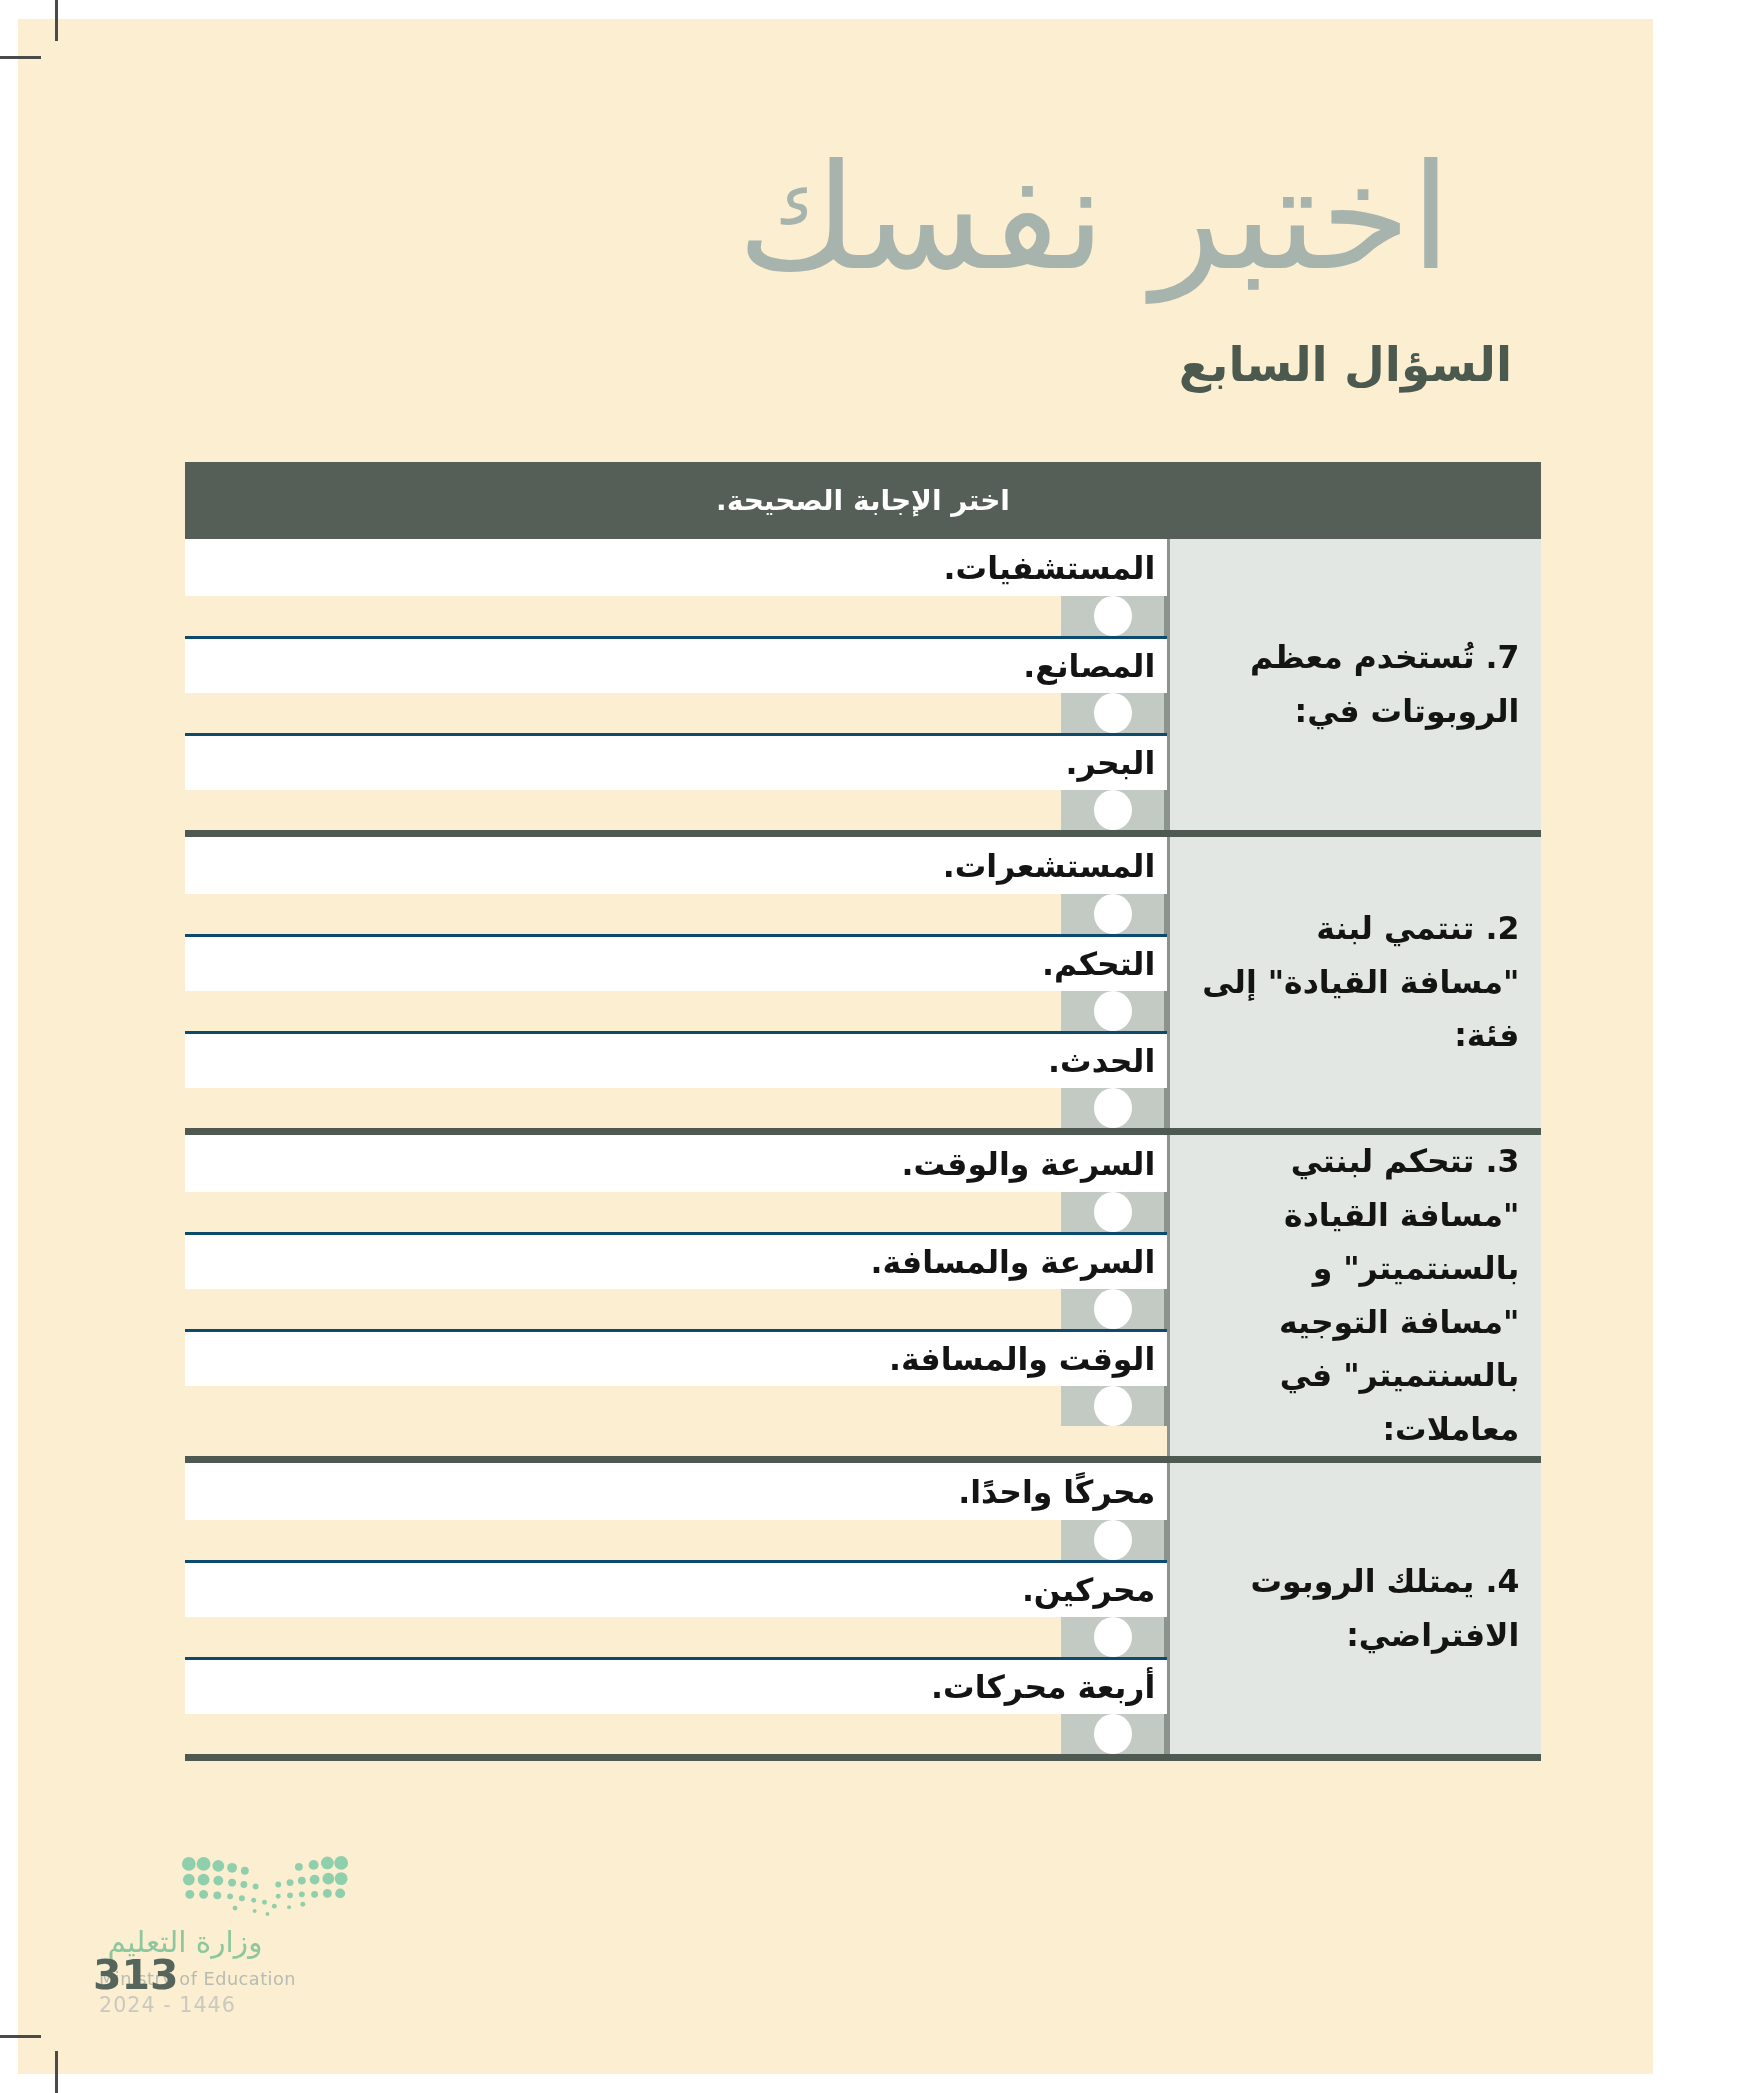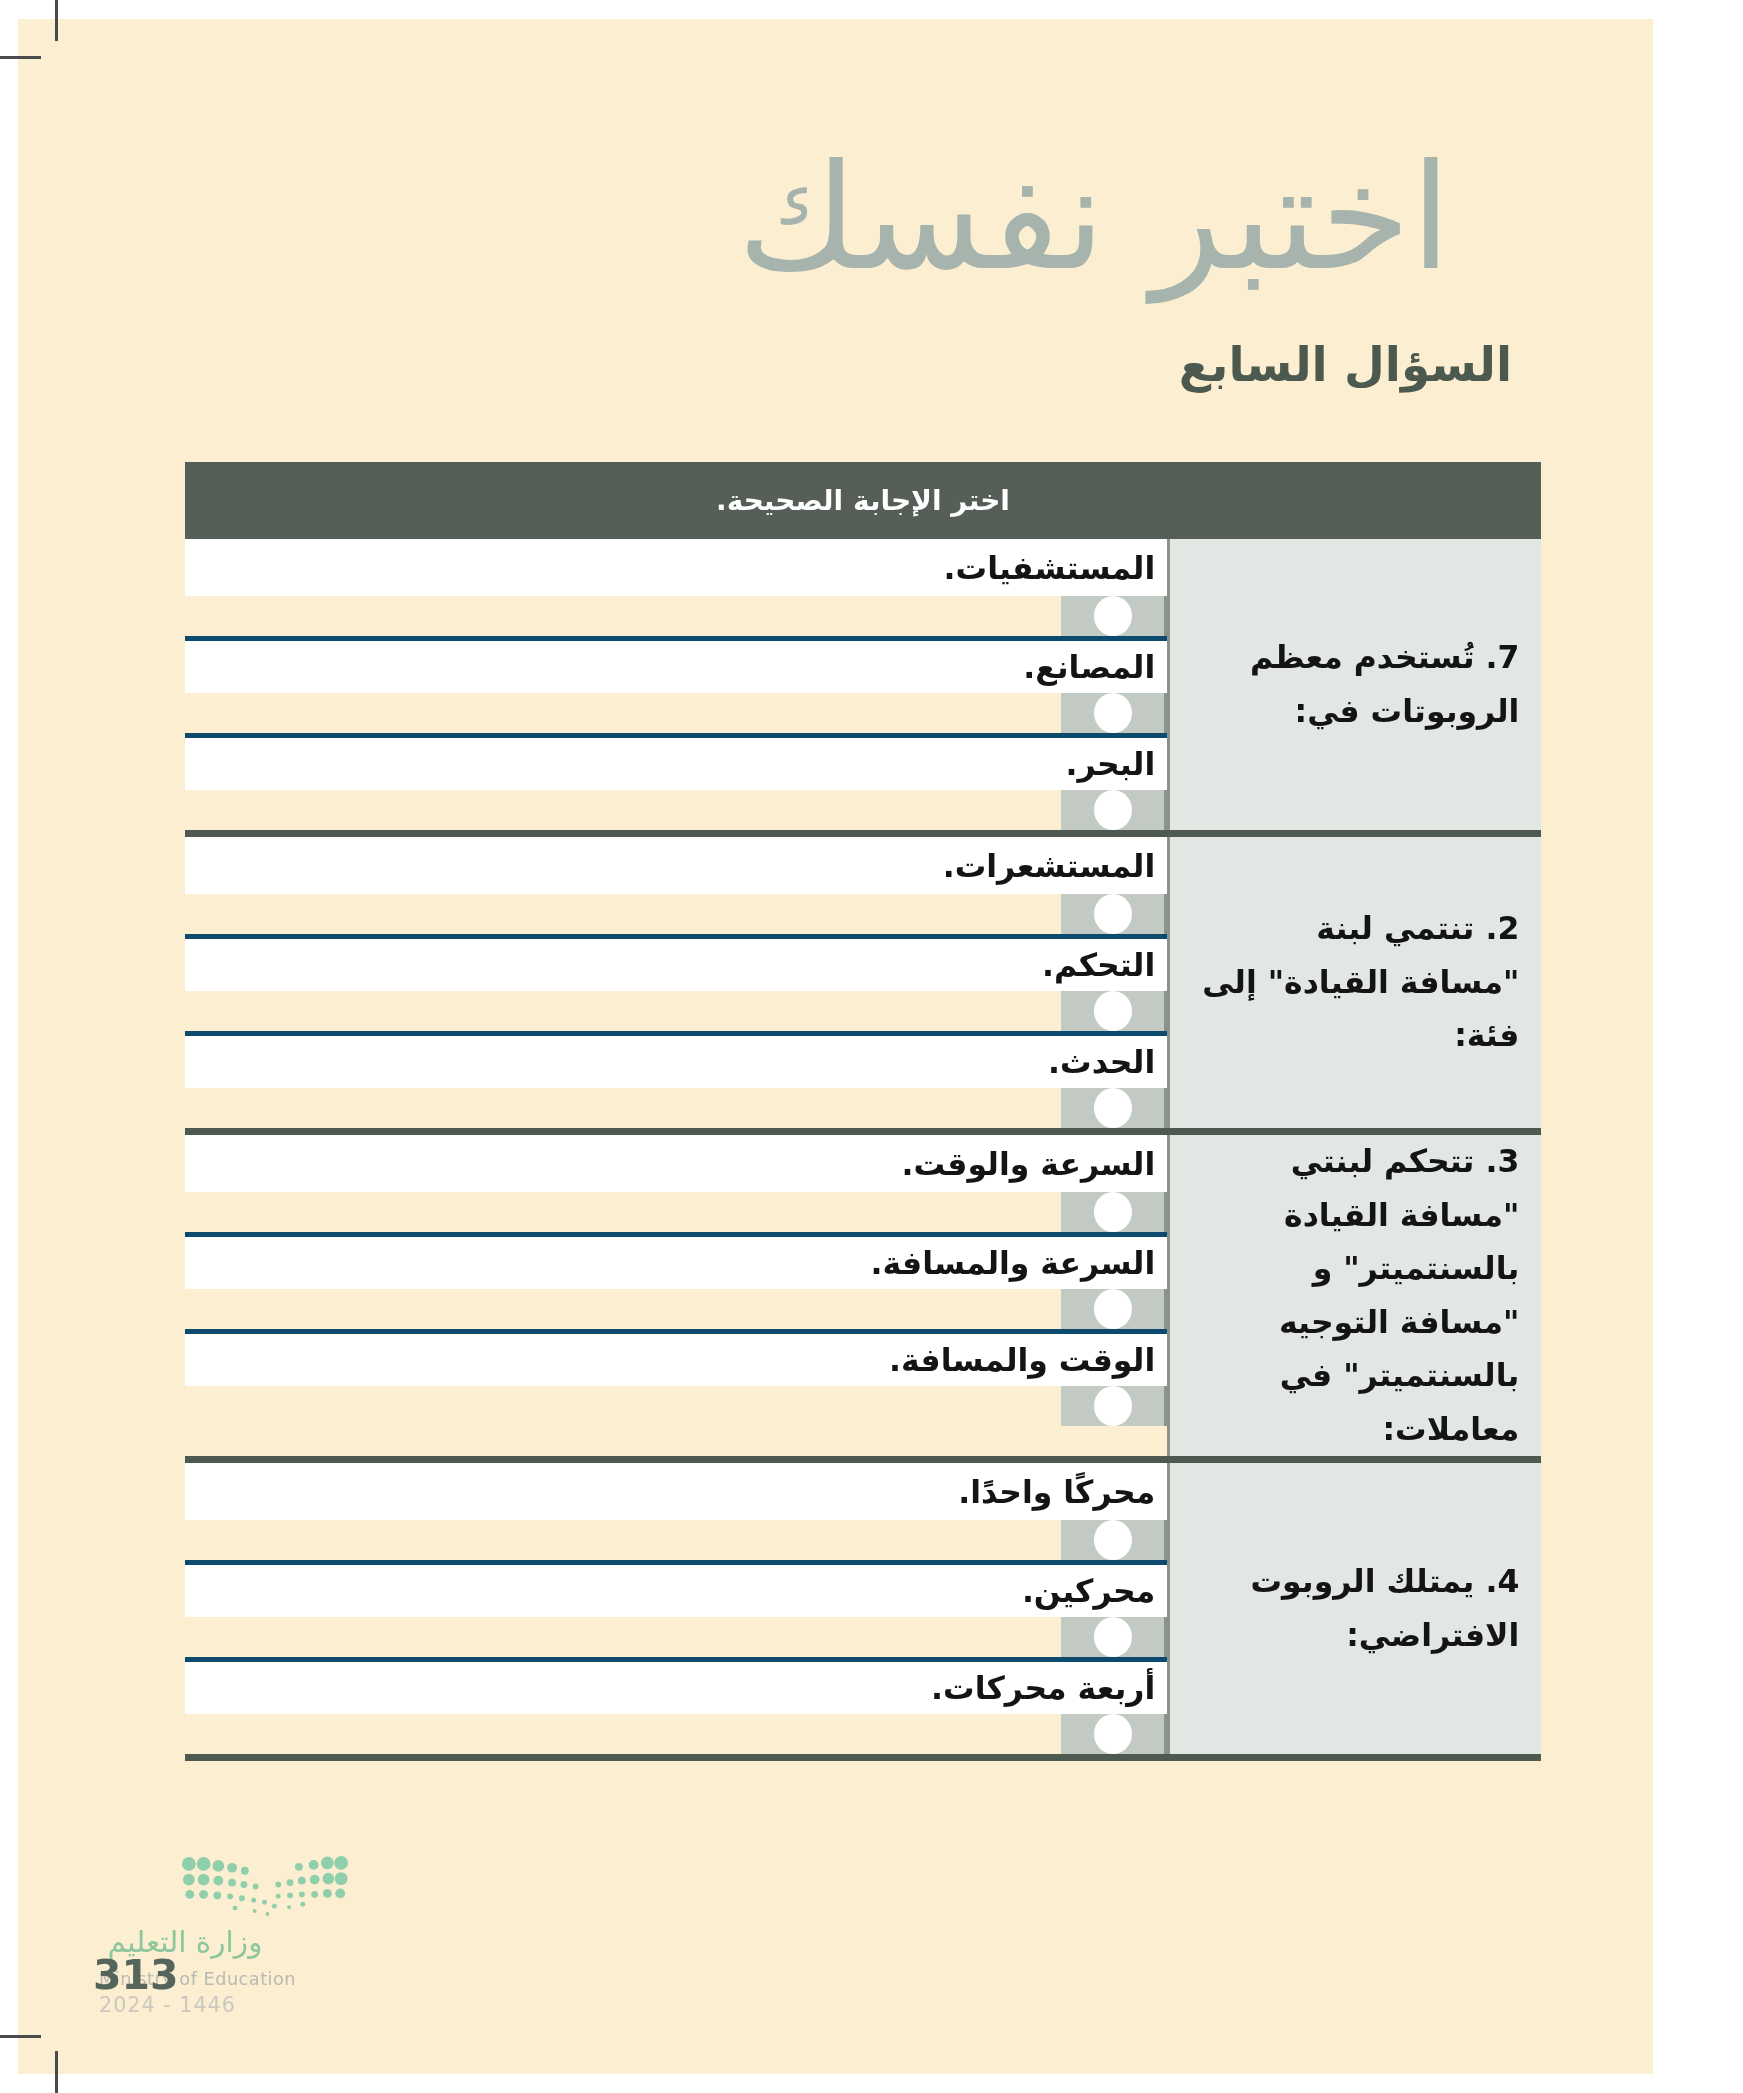--- a/index.html
+++ b/index.html
@@ -54,21 +54,21 @@
   .qcell {
     width:374px; background:#E3E7E3;
     border-inline-end:3px solid #8A938C;
     display:flex; align-items:center;
     padding:0 21.7px;
     font-size:31.5px; font-weight:bold; color:#141414;
     text-align:right; line-height:1.7;
   }
   .opts { flex:1; display:flex; flex-direction:column; }
   .orow { display:flex; height:97px;flex-direction:column; }
-  .orow + .orow { border-top:5px solid #0c4a6e; }
+  .orow + .orow { border-top:3px solid #0c4a6e; }
   .ocell {
     flex:1; background:#ffffff;
     display:flex; align-items:center;
     padding-inline-start:11.8px;
     font-size:31.5px; font-weight:bold; color:#141414;
   }
   .rcell {
     width:106px; background:#C3C9C3;
     border-inline-start:3px solid #8A938C;
     display:flex; align-items:center; justify-content:center;

